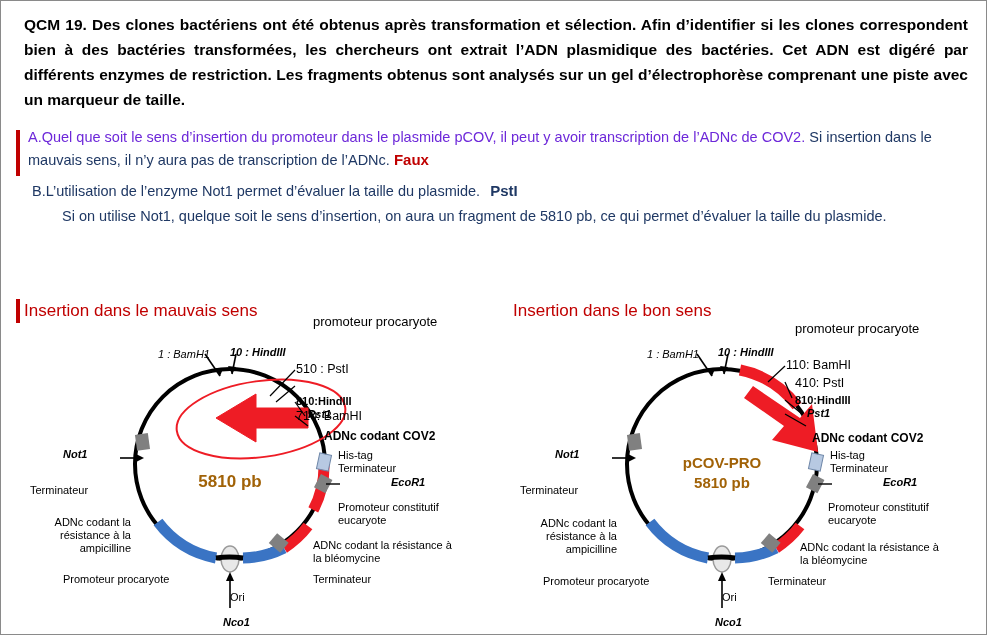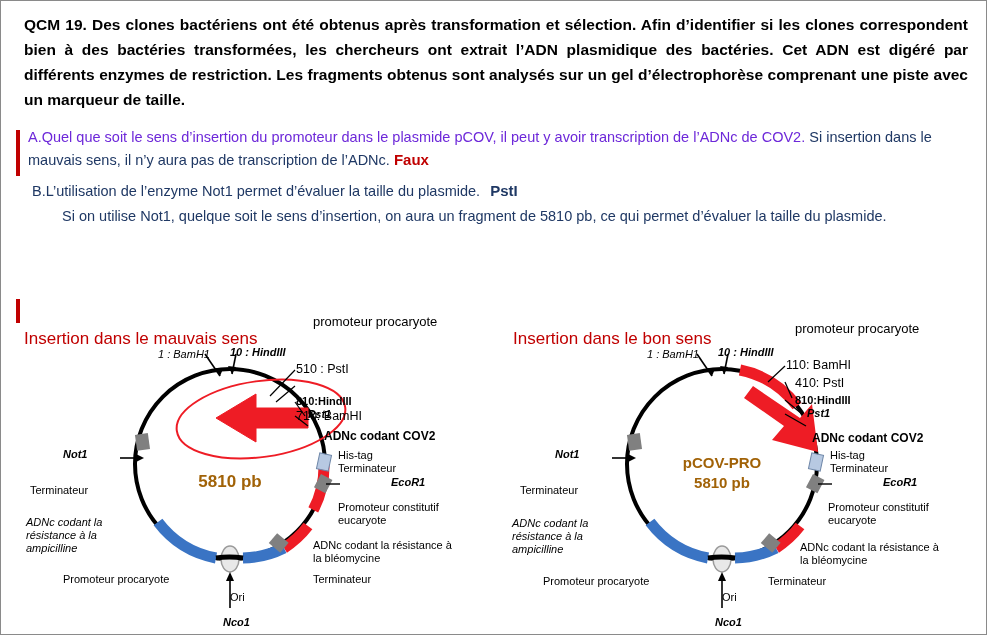--- a/index.html
+++ b/index.html
@@ -98,21 +98,20 @@
   .heading-bar {
     position: absolute;
     width: 4px;
     height: 24px;
     background: #c00000;
   }
   .heading-red {
     position: absolute;
     color: #c00000;
     font-size: 17px;
-    margin-top: 28px;
   }
   .promoter-label {
     position: absolute;
     font-size: 13px;
     color: #000;
   }
 
   
   .panel {
     position: absolute;
@@ -125,21 +124,21 @@
   .lbl {
     position: absolute;
     font-size: 11px;
     line-height: 1.2;
     color: #000;
     white-space: nowrap;
   }
   .lbl.it { font-style: italic; }
   .lbl.b { font-weight: bold; }
   .lbl.wrap { white-space: normal; }
-  .lbl.right { text-align: left; font-style: italic; }
+  .lbl.right { text-align: right; }
   .center-lbl {
     position: absolute;
     font-size: 15px;
     font-weight: bold;
     text-align: center;
     color: #a16207;
   }
 </style>
 </head>
 <body>

